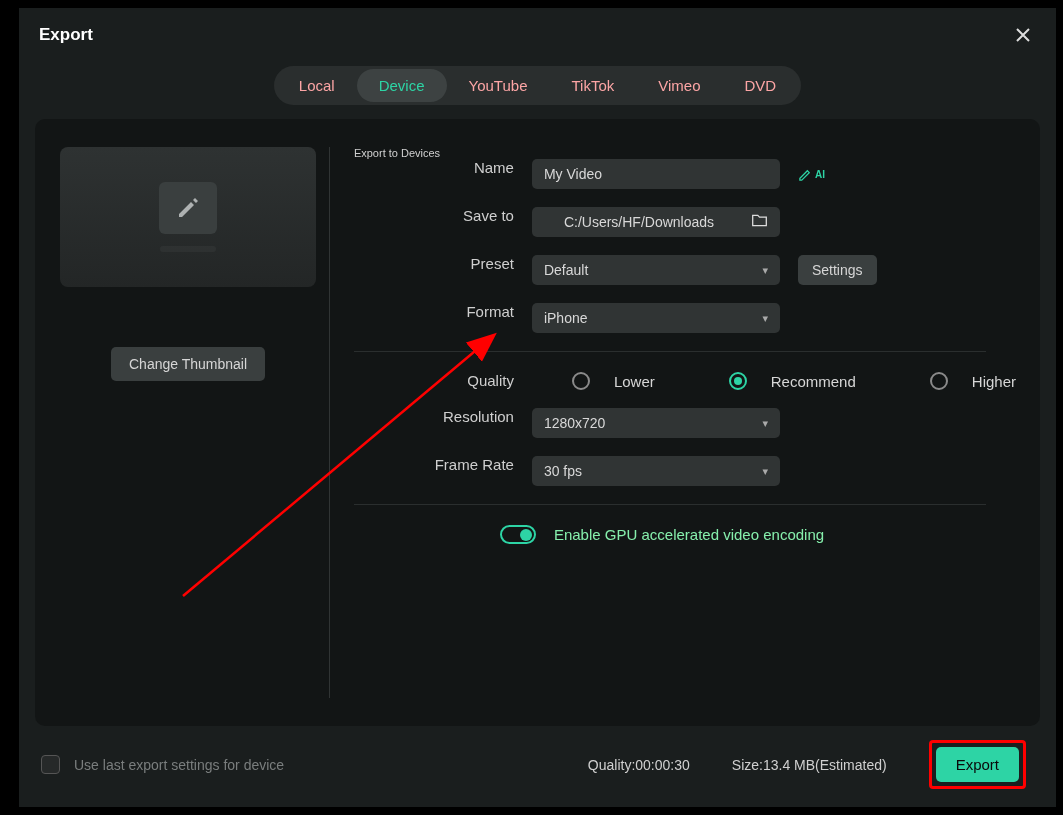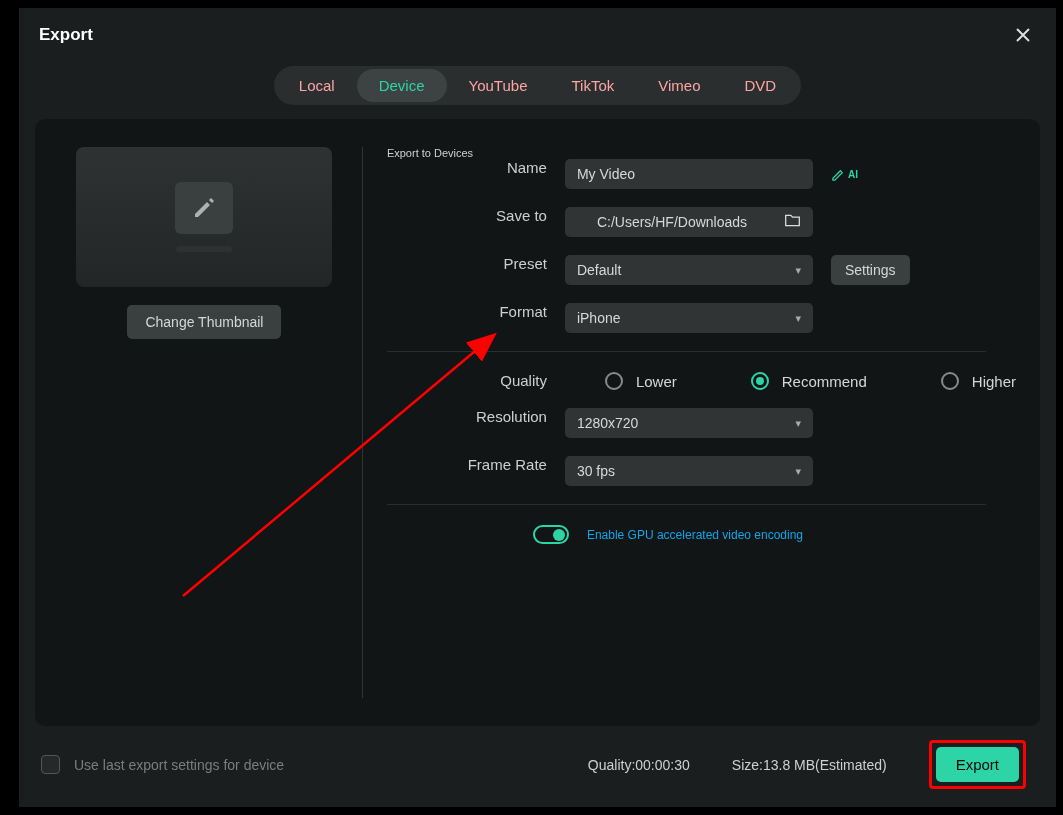--- a/index.html
+++ b/index.html
@@ -6,48 +6,48 @@
 body { width: 1063px; height: 815px; background: #000; overflow: hidden; position: relative; }
 .dialog { position: absolute; top: 8px; left: 19px; right: 7px; bottom: 8px; background: #1a1e1e; border-radius: 0; display: flex; flex-direction: column; }
 .header { display: flex; align-items: center; justify-content: space-between; padding: 14px 20px 10px 20px; }
 .title { color: #fff; font-size: 17px; font-weight: 600; }
 .close-btn { color: #ddd; font-size: 22px; cursor: pointer; width: 26px; height: 26px; display: flex; align-items: center; justify-content: center; }
 .tabs-wrap { display: flex; justify-content: center; padding: 8px 0 14px 0; }
 .tabs { display: flex; background: #2a2e2e; border-radius: 20px; padding: 3px; gap: 0; }
 .tab { color: #fca5a5; font-size: 15px; padding: 8px 22px; cursor: pointer; border-radius: 18px; white-space: nowrap; }
 .tab.active { background: #3d4242; color: #2dd4a5; }
 .panel { margin: 0 16px; background: #121515; border-radius: 10px; flex: 1; display: flex; padding: 28px 24px; position: relative; }
-.left-col { width: 295px; display: flex; flex-direction: column; align-items: center; }
+.left-col { width: 295px; display: flex; flex-direction: column; align-items: center; gap: 42px; }
 .thumb { width: 256px; height: 140px; background: linear-gradient(#2e3232, #232626); border-radius: 8px; display: flex; flex-direction: column; align-items: center; justify-content: center; position: relative; }
 .thumb-iconbox { width: 58px; height: 52px; background: #3a3f3f; border-radius: 6px; display: flex; align-items: center; justify-content: center; margin-bottom: 12px; }
 .thumb-line { width: 56px; height: 6px; background: rgba(255,255,255,0.04); border-radius: 3px; }
 .change-thumb { margin-top: 18px; background: #3a3f3f; color: #d6d6d6; border: none; border-radius: 5px; padding: 9px 18px; font-size: 14px; cursor: pointer; }
 .divider { width: 1px; background: #303434; margin: 0 4px 0 12px; align-self: stretch; }
 .right-col { flex: 1; padding-left: 20px; }
 .sect-title { color: #d0d0d0; font-size: 11px; }
 .row { display: flex; margin-bottom: 18px; }
 .label { width: 178px; text-align: right; color: #cfcfcf; font-size: 15px; padding-right: 18px; }
 .control-area { display: flex; align-items: center; gap: 18px; }
 .input, .select { width: 248px; height: 30px; background: #303434; border: none; border-radius: 5px; color: #d8d8d8; font-size: 14px; padding: 0 12px; outline: none; display: flex; align-items: center; justify-content: space-between; cursor: pointer; }
 .input.path { justify-content: space-between; padding-left: 32px; }
 .settings-btn { background: #3a3f3f; color: #d6d6d6; border: none; border-radius: 5px; padding: 7px 14px; font-size: 14px; cursor: pointer; }
 .ai-icon { color: #2dd4a5; font-size: 14px; display: flex; align-items: center; gap: 2px; cursor: pointer; }
 .chev { color: #aaa; font-size: 11px; }
 .folder-icon { color: #ddd; }
 .hr { height: 1px; background: #2a2e2e; margin: 6px 0 20px 0; margin-left: 0; margin-right: 30px; }
 .radio-group { display: flex; gap: 34px; align-items: center; }
-.radio-item { display: flex; align-items: center; gap: 13px; cursor: pointer; padding-left: 40px; }
+.radio-item { display: flex; align-items: center; gap: 24px; cursor: pointer; padding-left: 40px; }
 .radio-circle { width: 18px; height: 18px; border: 2px solid #8a8a8a; border-radius: 50%; display: flex; align-items: center; justify-content: center; }
 .radio-circle.sel { border-color: #2dd4a5; }
 .radio-dot { width: 8px; height: 8px; background: #2dd4a5; border-radius: 50%; }
 .radio-label { color: #d6d6d6; font-size: 15px; }
 .toggle-row { display: flex; align-items: center; justify-content: flex-start; margin-left: 146px; gap: 18px; margin-top: 6px; }
 .toggle { width: 36px; height: 19px; background: transparent; border: 2px solid #2dd4a5; border-radius: 12px; position: relative; cursor: pointer; }
 .toggle-knob { width: 12px; height: 12px; background: #2dd4a5; border-radius: 50%; position: absolute; right: 2px; top: 1.5px; }
-.toggle-text { color: #0ea5e9; font-size: 12px; }
+.toggle-text { color: #86efac; font-size: 15px; }
 .footer { display: flex; align-items: center; padding: 14px 30px 18px 22px; gap: 14px; }
 .check { width: 19px; height: 19px; border: 1.5px solid #555; border-radius: 4px; background: #262929; cursor: pointer; }
 .footer-text { color: #7a7e7e; font-size: 14px; flex: 0 0 auto; margin-right: auto; }
 .stat { color: #d0d0d0; font-size: 14px; margin-right: 28px; }
 .export-btn-wrap { border: 3px solid #ff0000; border-radius: 4px; padding: 4px; }
 .export-btn { background: #2dd4a5; color: #0a0a0a; border: none; border-radius: 5px; padding: 9px 20px; font-size: 15px; font-weight: 500; cursor: pointer; }
 .arrow-annot { position: absolute; left: 138px; top: 207px; pointer-events: none; }
 </style>
 </head>
 <body>
@@ -198,18 +198,18 @@
           </marker>
         </defs>
       <line x1="10" y1="270" x2="320" y2="10" stroke="#ff0000" stroke-width="2.5" marker-end="url(#ah)"></line>
     </svg>
   </div>
 
   <div class="footer">
     <div class="check"></div>
     <div class="footer-text">Use last export settings for device</div>
     <div class="stat"><span>Quality:</span><span>00:00:30</span></div>
-    <div class="stat"><span>Size:</span><span>13.8 MB(Estimated)</span></div>
+    <div class="stat"><span>Size:</span><span>13.4 MB(Estimated)</span></div>
     <div class="export-btn-wrap">
       <button class="export-btn">Export</button>
     </div>
   </div>
 </div>
 
 </body></html>

